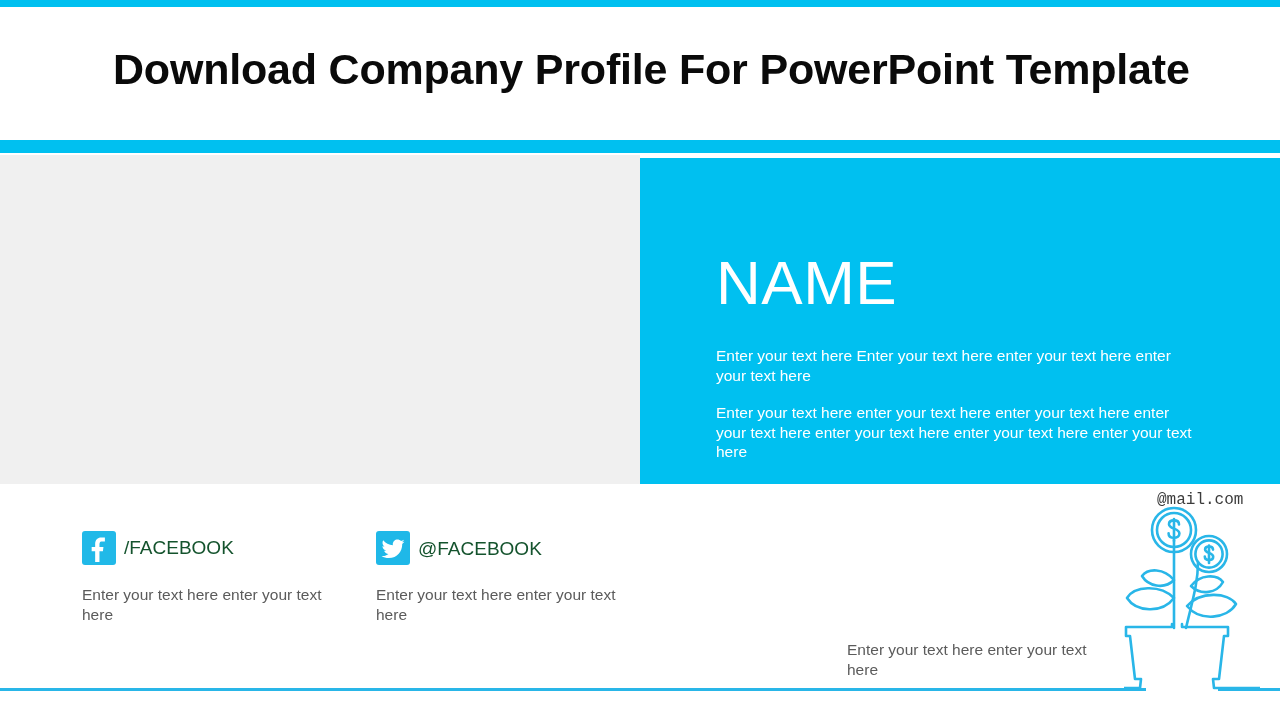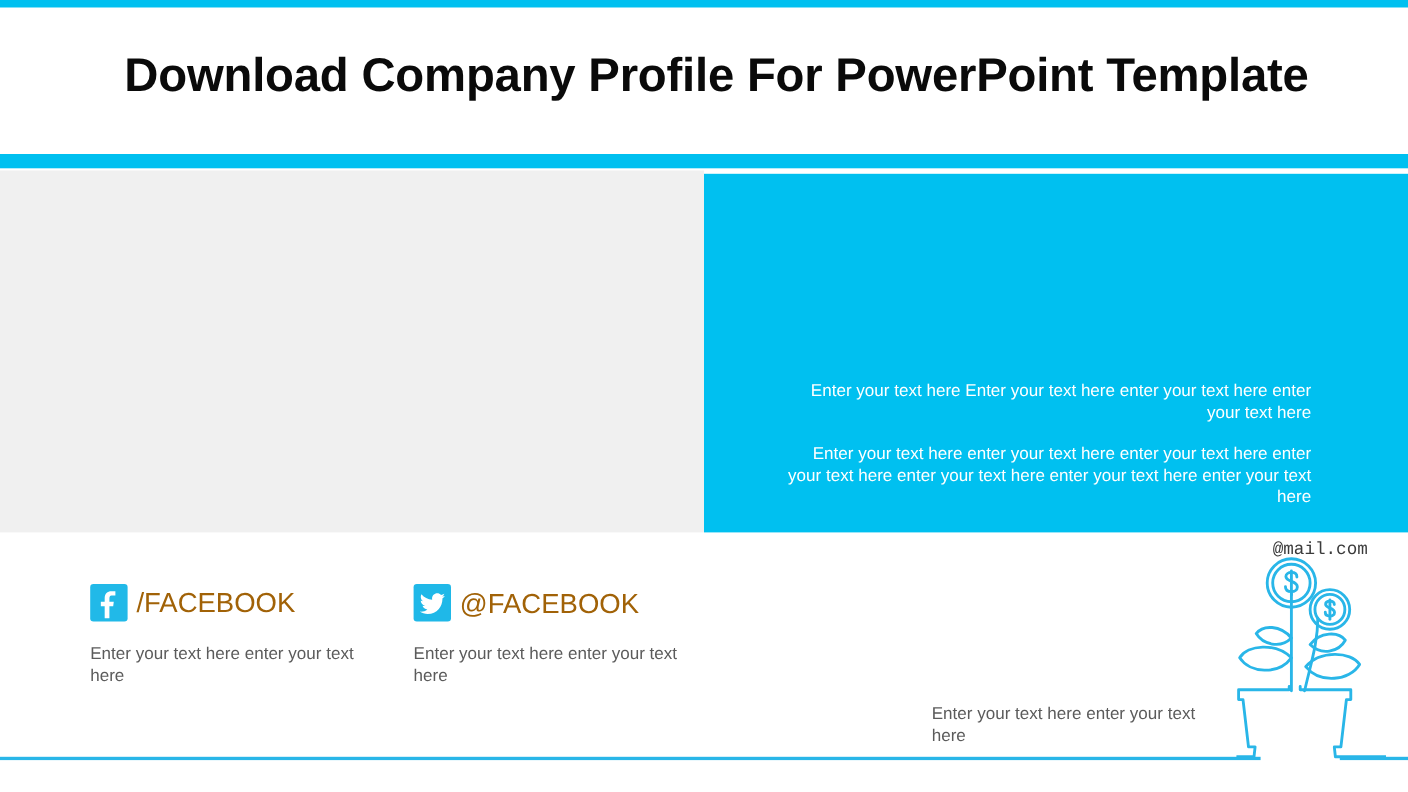--- a/index.html
+++ b/index.html
@@ -99,21 +99,20 @@
   }
 
   .info-para {
     position: absolute;
     left: 76px;
     width: 476px;
     font-family: "Liberation Sans", sans-serif;
     font-size: 15.5px;
     line-height: 19.5px;
     color: #ffffff;
-    text-align: right;
   }
   .info-para.p1 { top: 188px; }
   .info-para.p2 { top: 245px; }
 
   
   .social-item {
     position: absolute;
     top: 531px;
   }
   .social-item.facebook { left: 82px; }
@@ -135,23 +134,23 @@
     overflow: hidden;
   }
   .social-item.twitter .social-icon { background: #1fb8e8; }
 
   .social-icon svg { display: block; }
 
   .social-handle {
     position: absolute;
     top: 6px;
     font-family: "Liberation Sans", sans-serif;
-    font-size: 25px;
+    font-size: 19px;
     line-height: 22px;
-    color: #a16207;
+    color: #14532d;
     white-space: nowrap;
   }
   .social-item.facebook .social-handle { left: 42px; top: 6px; }
   .social-item.twitter  .social-handle { left: 42px; top: 7px; }
 
   .social-text {
     position: absolute;
     top: 54px;
     left: 0;
     width: 256px;
@@ -223,20 +222,21 @@
     <div class="slide-title">Download Company Profile For PowerPoint Template</div>
   </div>
 
   <div class="title-divider"></div>
 
   <div class="photo-panel">
     <span></span>
   </div>
 
   <div class="info-panel">
+    <div class="info-name">NAME</div>
     <div class="info-para p1">Enter your text here Enter your text here enter your text here enter your text here</div>
     <div class="info-para p2">Enter your text here enter your text here enter your text here enter your text here enter your text here enter your text here enter your text here</div>
   </div>
 
   <div class="social-item facebook">
     <div class="social-head">
       <div class="social-icon">
         <svg width="34" height="34" viewBox="0 0 34 34" aria-hidden="true">
           <path d="M20.4 10.4h2.5V6.6c-0.43-0.06-1.92-0.19-3.65-0.19
                    -3.62 0-6.09 2.27-6.09 6.45v3.1h-3.5v4.25h3.5V31h4.3V20.21h3.45

